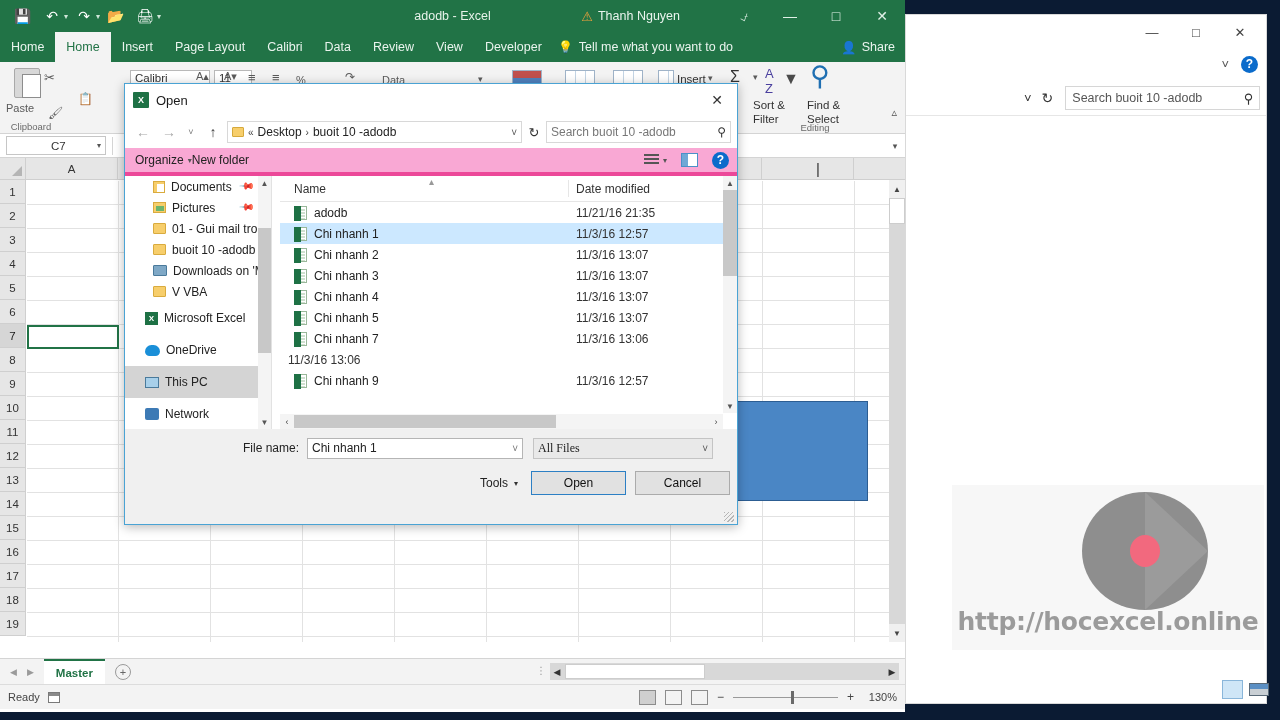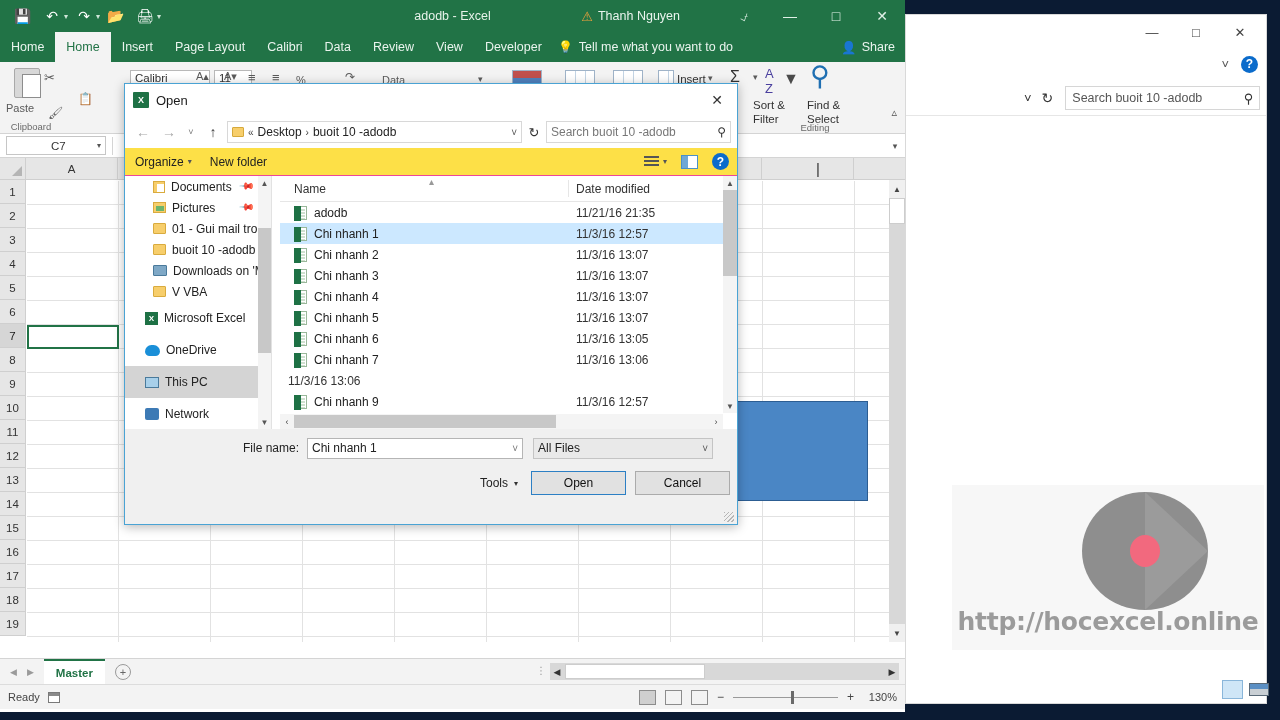--- a/index.html
+++ b/index.html
@@ -183,22 +183,22 @@
               align-items: center; padding: 0 4px; gap: 4px; font-size: 12px; color: #222; }
   .folder-mini { width: 12px; height: 10px; background: #f7ce6b; border: 1px solid #d6a93b; border-radius: 1px; }
   .crumb-sep { color: #444; font-size: 10px; }
   .crumb-chev { font-size: 10px; color: #555; margin-left: auto; }
   .refresh-btn { width: 20px; text-align: center; font-size: 13px; color: #333; }
   .dlg-search { width: 185px; height: 22px; border: 1px solid #d8d8d8; background: #fff; display: flex;
                 align-items: center; padding: 0 4px; font-size: 12px; color: #777; }
   .dlg-search .txt { flex: 1; }
   .dlg-search .mag { color: #333; font-size: 12px; }
 
-  .dlg-toolbar { height: 28px; background: #fde047; border-bottom: 1px solid #ec4899; display: flex;
-                 align-items: center; padding: 0 10px; gap: 18px; font-size: 12px; color: #222; position: relative; }
+  .dlg-toolbar { height: 28px; background: #f9a8d4; border-bottom: 4px solid #ec4899; display: flex;
+                 align-items: center; padding: 0 10px; font-size: 12px; color: #222; position: relative; }
   .tb-item { display: flex; align-items: center; gap: 4px; }
   .tb-caret { font-size: 8px; color: #555; }
   .tb-right { position: absolute; right: 8px; display: flex; align-items: center; gap: 14px; }
   .viewlist-ico { width: 15px; height: 12px;
                   background: repeating-linear-gradient(to bottom, #555 0 2px, transparent 2px 4px); }
   .pane-ico { width: 17px; height: 14px; border: 1px solid #4a90c8; background: #fff; }
   .pane-ico::after { content: ""; display: block; width: 6px; height: 12px; background: #6fa8d6; }
 
   .dlg-body { position: relative; height: 253px; background: #fff; display: flex; }
   .navpane { width: 146px; background: #fff; position: relative; overflow: hidden; }
@@ -253,21 +253,21 @@
 
   .dlg-footer { position: relative; height: 95px; background: #f0f0f0; }
   .fn-row { position: absolute; left: 0; top: 8px; width: 100%; height: 22px; display: flex; align-items: center; }
   .fn-lbl { width: 182px; text-align: right; padding-right: 8px; font-size: 12px; color: #222; }
   .fn-input { width: 216px; height: 21px; background: #fff; border: 1px solid #b5b5b5; display: flex;
               align-items: center; padding: 0 4px; font-size: 12px; color: #222; }
   .fn-input .val { flex: 1; }
   .fn-input .cv { font-size: 10px; color: #777; }
   .ft-select { margin-left: 10px; width: 180px; height: 21px; background: #e9e9e9; border: 1px solid #c4c4c4;
                display: flex; align-items: center; padding: 0 4px; font-size: 12px; color: #222; }
-  .ft-select .val { flex: 1; }
+  .ft-select .val { flex: 1; font-family: Liberation Serif, serif; }
   .ft-select .cv { font-size: 10px; color: #555; }
   .btn-row { position: absolute; right: 7px; top: 42px; display: flex; align-items: center; gap: 9px; }
   .tools-btn { display: flex; align-items: center; gap: 6px; font-size: 12px; color: #222; padding-right: 4px; }
   .tools-caret { font-size: 8px; color: #333; }
   .dlg-btn { width: 95px; height: 24px; background: #e1e1e1; border: 1px solid #ababab; font-size: 12px;
              color: #111; display: flex; align-items: center; justify-content: center; }
   .dlg-btn.primary { border: 1px solid #2c7fc4; }
   .resize-grip { position: absolute; right: 3px; bottom: 2px; width: 10px; height: 10px;
                  background: repeating-linear-gradient(135deg, #b5b5b5 0 1px, transparent 1px 3px); }
 </style>
@@ -652,27 +652,20 @@
         <div class="fl-row">
           <span class="fl-name">
             <span class="xlfile-ico"></span>
             <span>Chi nhanh 5</span>
           </span>
           <span class="fl-date">11/3/16 13:07</span>
         </div>
         <div class="fl-row">
           <span class="fl-name">
             <span class="xlfile-ico"></span>
-            <span>Chi nhanh 6</span>
-          </span>
-          <span class="fl-date">11/3/16 13:05</span>
-        </div>
-        <div class="fl-row">
-          <span class="fl-name">
-            <span class="xlfile-ico"></span>
             <span>Chi nhanh 7</span>
           </span>
           <span class="fl-date">11/3/16 13:06</span>
         </div>
         <div class="fl-row">
           <span class="fl-date">11/3/16 13:06</span>
         </div>
         <div class="fl-row">
           <span class="fl-name">
             <span class="xlfile-ico"></span>

